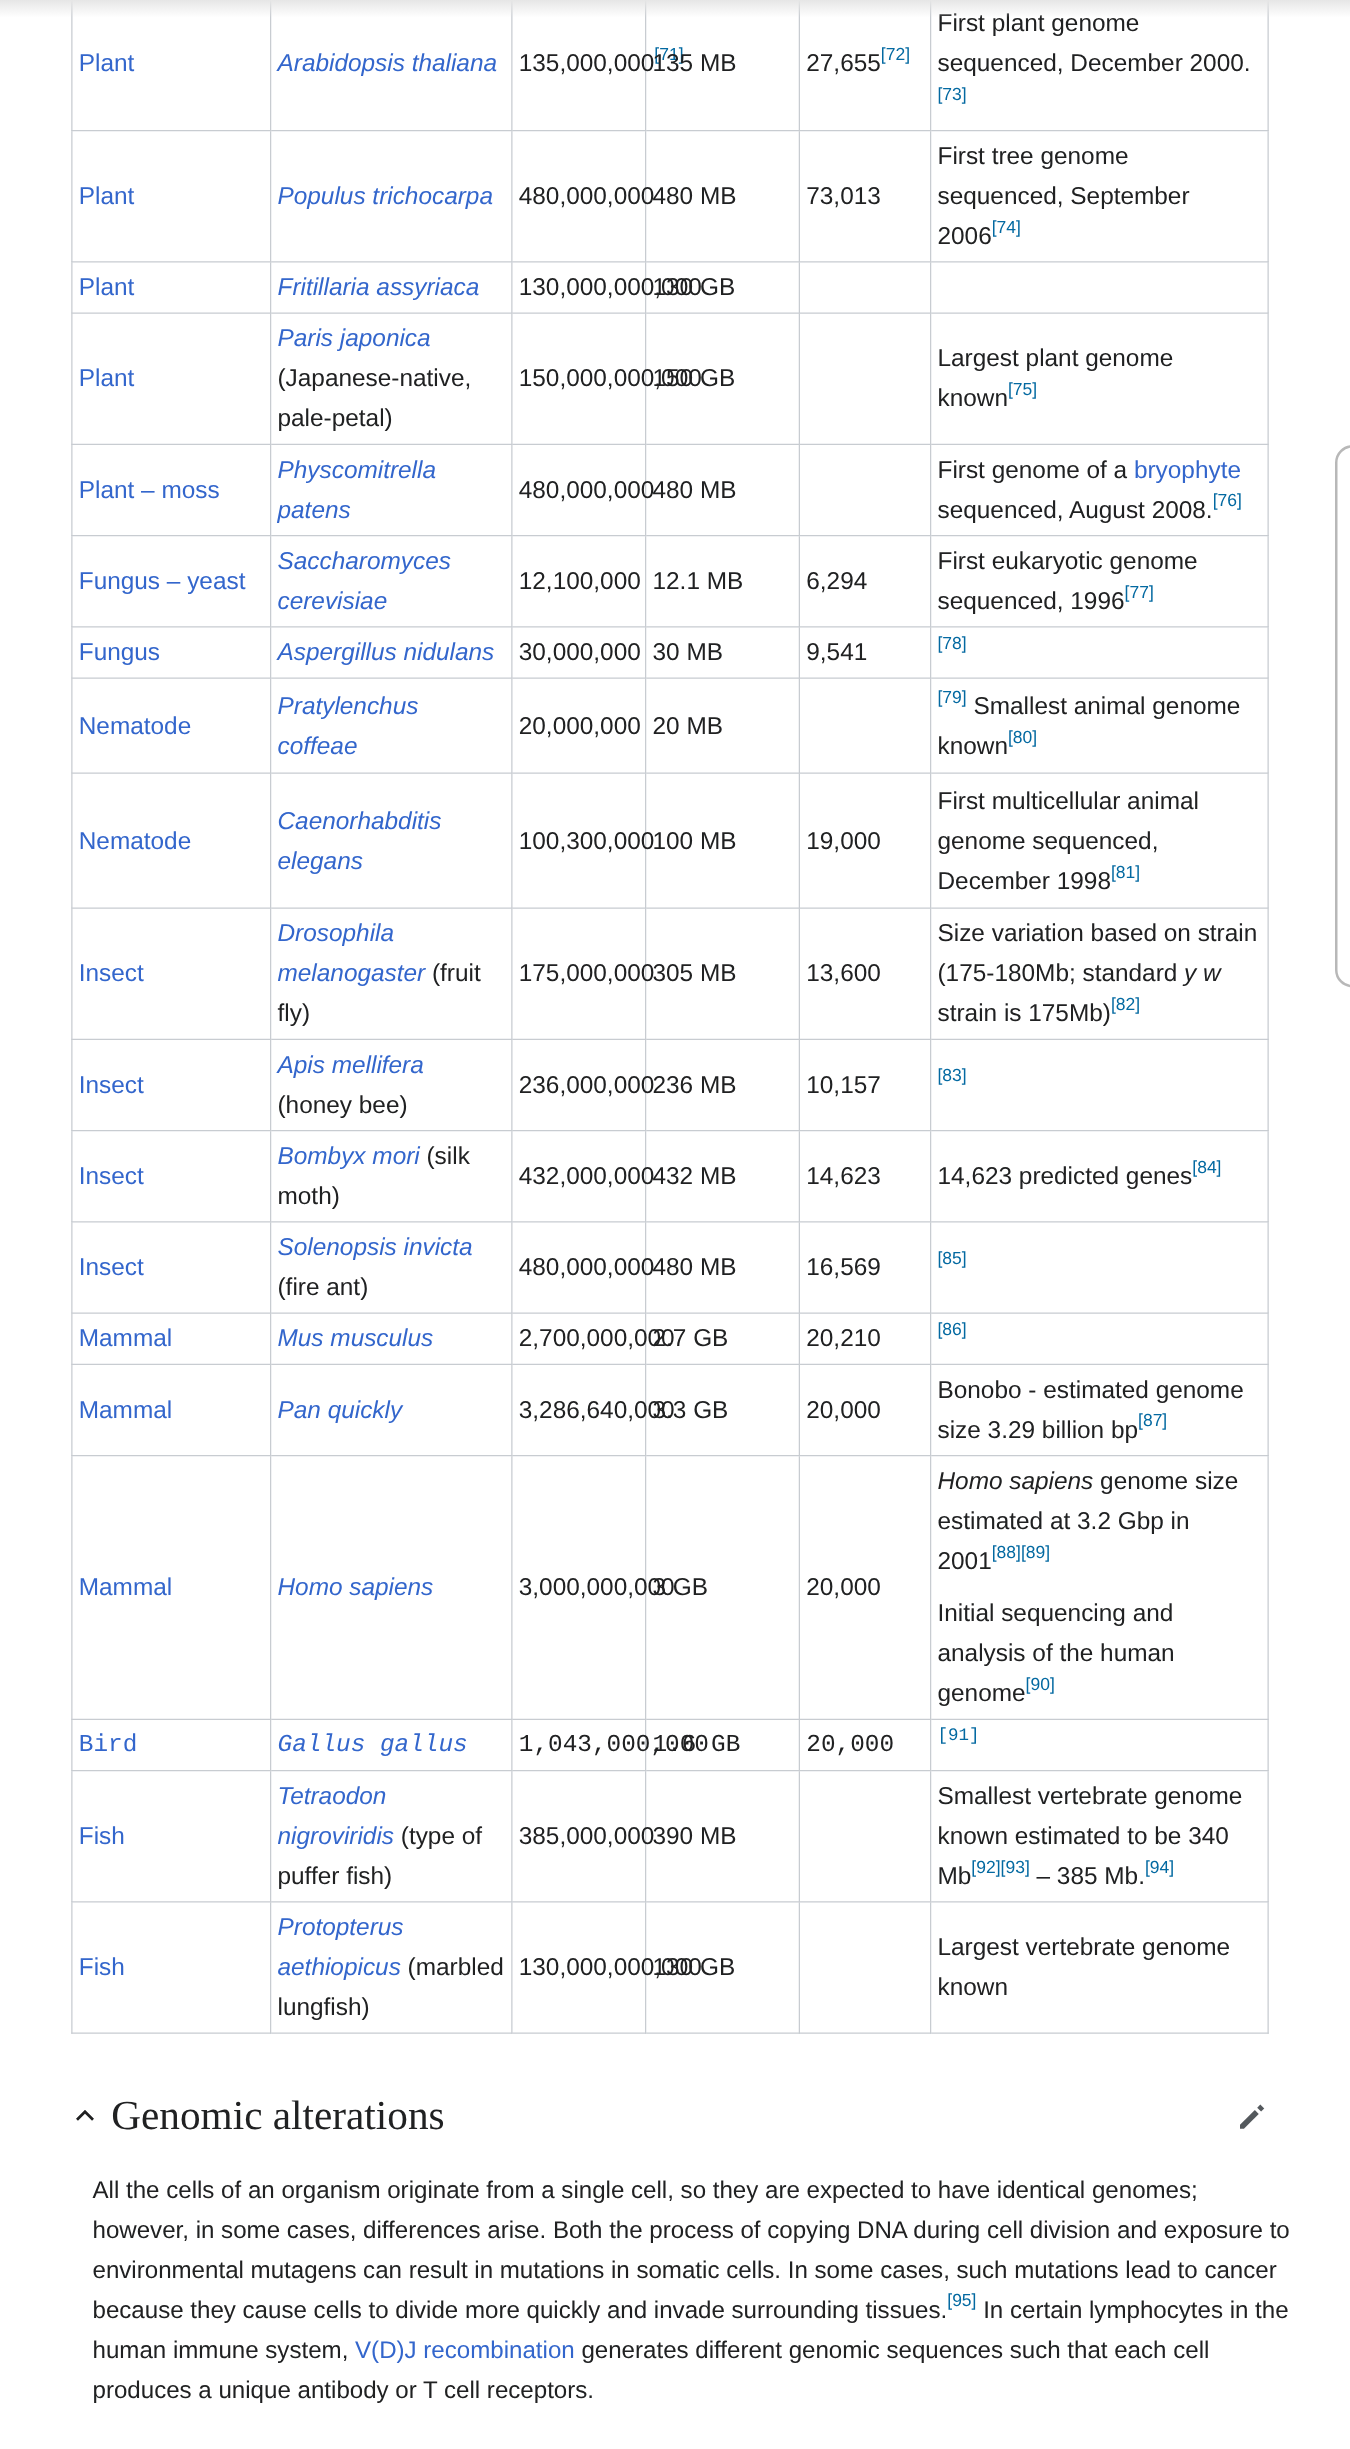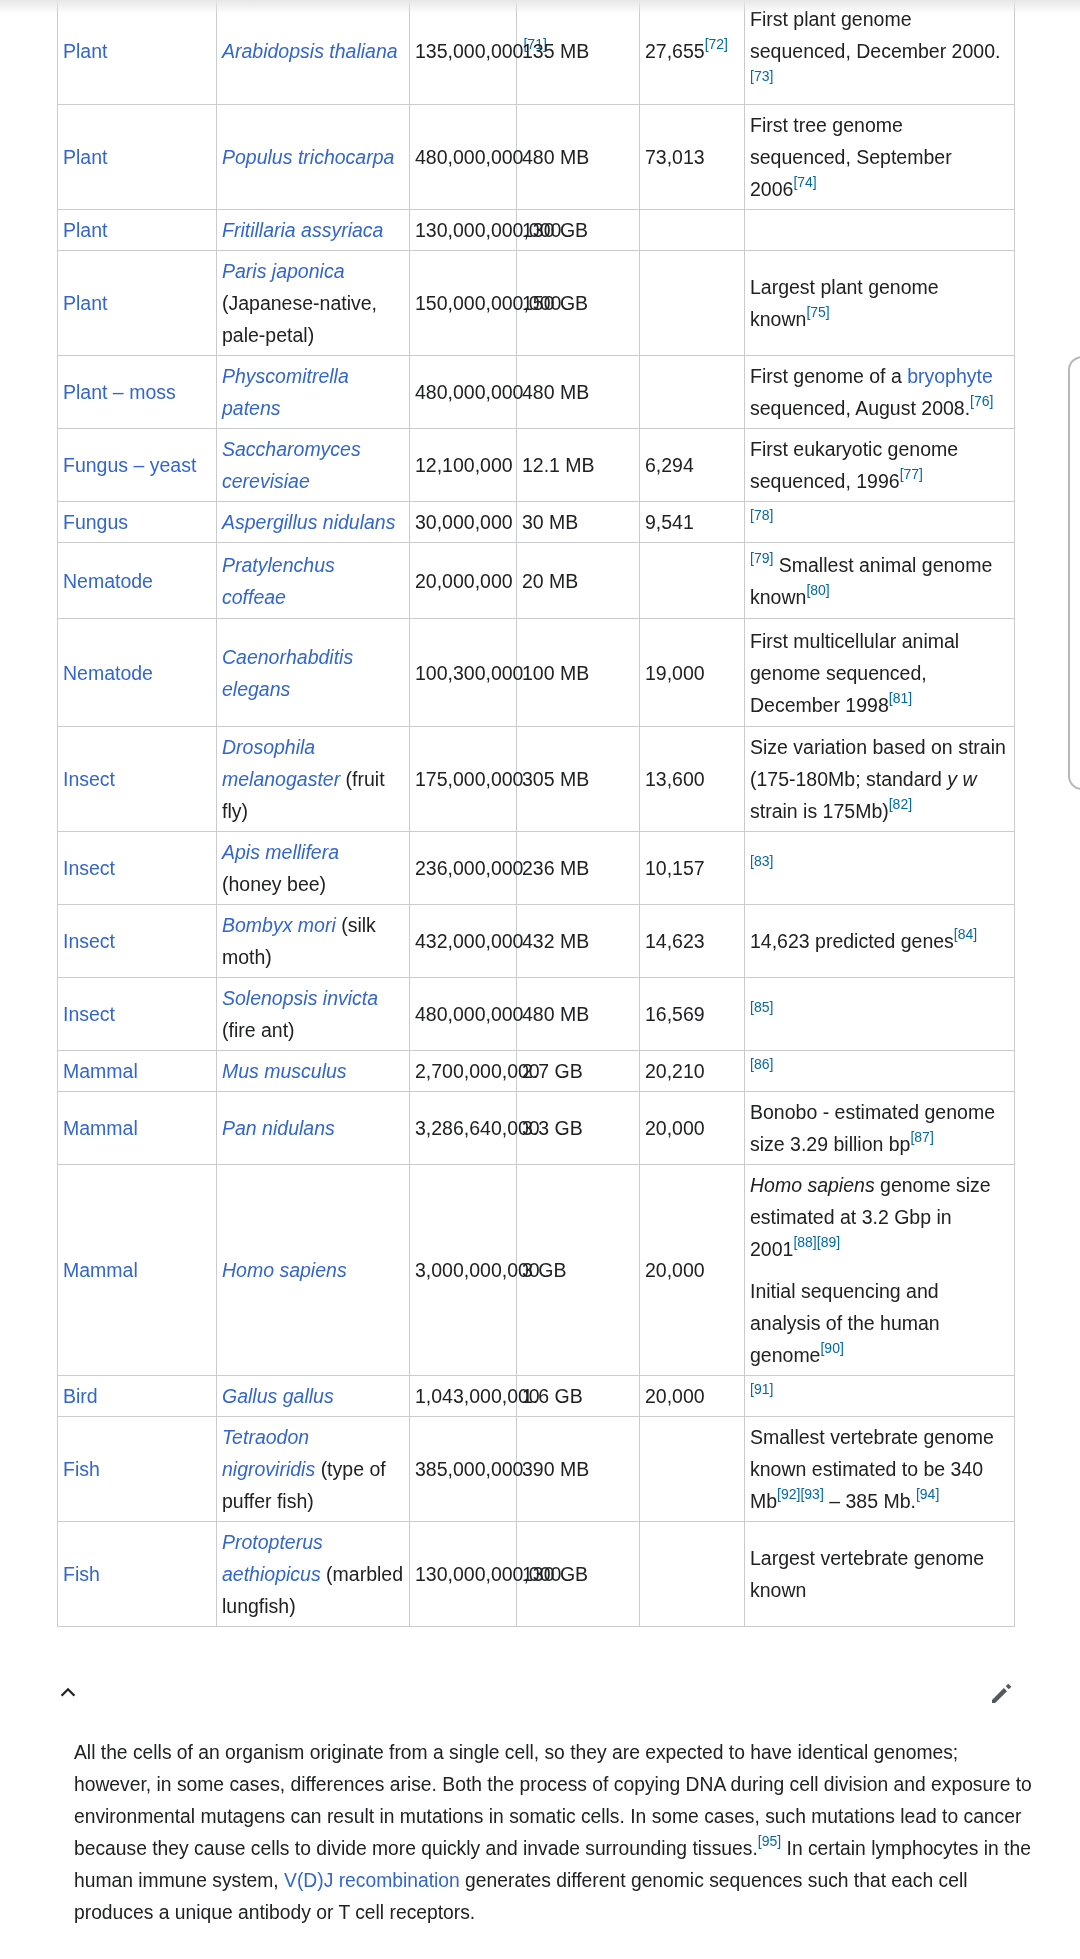--- a/index.html
+++ b/index.html
@@ -198,40 +198,40 @@
         <td><a class="sp">Mus musculus</a></td>
         <td class="num"><span>2,700,000,000</span></td>
         <td class="size">2.7 GB</td>
         <td class="num3"><span>20,210</span></td>
         <td class="note">
           <p><sup>[86]</sup></p>
         </td>
       </tr>
       <tr style="height: 72px;">
         <td><a>Mammal</a></td>
-        <td><a class="sp">Pan nidulans</a></td>
+        <td><a class="sp">Pan quickly</a></td>
         <td class="num"><span>3,286,640,000</span></td>
         <td class="size">3.3 GB</td>
         <td class="num3"><span>20,000</span></td>
         <td class="note">
           <p><span>Bonobo - estimated genome size 3.29 billion bp</span><sup>[87]</sup></p>
         </td>
       </tr>
       <tr style="height: 155px;">
         <td><a>Mammal</a></td>
         <td><a class="sp">Homo sapiens</a></td>
         <td class="num"><span>3,000,000,000</span></td>
         <td class="size">3 GB</td>
         <td class="num3"><span>20,000</span></td>
         <td class="note">
           <p><i>Homo sapiens</i><span> genome size estimated at 3.2 Gbp in 2001</span><sup>[88][89]</sup></p>
           <p><span>Initial sequencing and analysis of the human genome</span><sup>[90]</sup></p>
         </td>
       </tr>
-      <tr style="height: 38px;">
+      <tr style="height: 38px; font-family: Liberation Mono, monospace;">
         <td><a>Bird</a></td>
         <td><a class="sp">Gallus gallus</a></td>
         <td class="num"><span>1,043,000,000</span></td>
         <td class="size">1.6 GB</td>
         <td class="num3"><span>20,000</span></td>
         <td class="note">
           <p><sup>[91]</sup></p>
         </td>
       </tr>
       <tr style="height: 104px;">
@@ -254,20 +254,21 @@
           <p><span>Largest vertebrate genome known</span></p>
         </td>
       </tr>
     </tbody>
 </table>
 
 <div class="section-head">
   <svg class="chev" viewBox="0 0 24 24">
       <path d="M5 15 L12 8 L19 15" fill="none" stroke="#202122" stroke-width="2.4"></path>
     </svg>
+  <span class="section-title">Genomic alterations</span>
   <svg class="edit-icon" viewBox="0 0 24 24">
     <path d="M4 17.5 L4 20 L6.5 20 L16 10.5 L13.5 8 Z" fill="#54595d"></path>
     <path d="M15 6.5 L17.5 9 L19.5 7 L17 4.5 Z" fill="#54595d"></path>
   </svg>
 </div>
 
 <p class="para"><span>All the cells of an organism originate from a single cell, so they are expected to have identical genomes; however, in some cases, differences arise. Both the process of copying DNA during cell division and exposure to environmental mutagens can result in mutations in somatic cells. In some cases, such mutations lead to cancer because they cause cells to divide more quickly and invade surrounding tissues.</span><sup>[95]</sup><span> In certain lymphocytes in the human immune system, </span><a>V(D)J recombination</a><span> generates different genomic sequences such that each cell produces a unique antibody or T cell receptors.</span></p>
 
 <div class="scroll-handle"></div>
 

